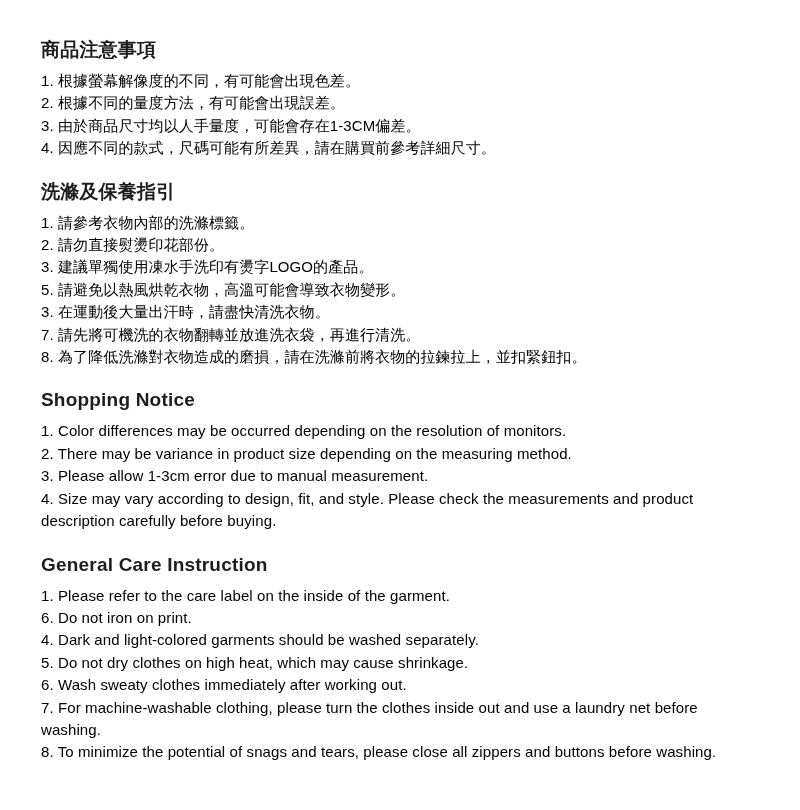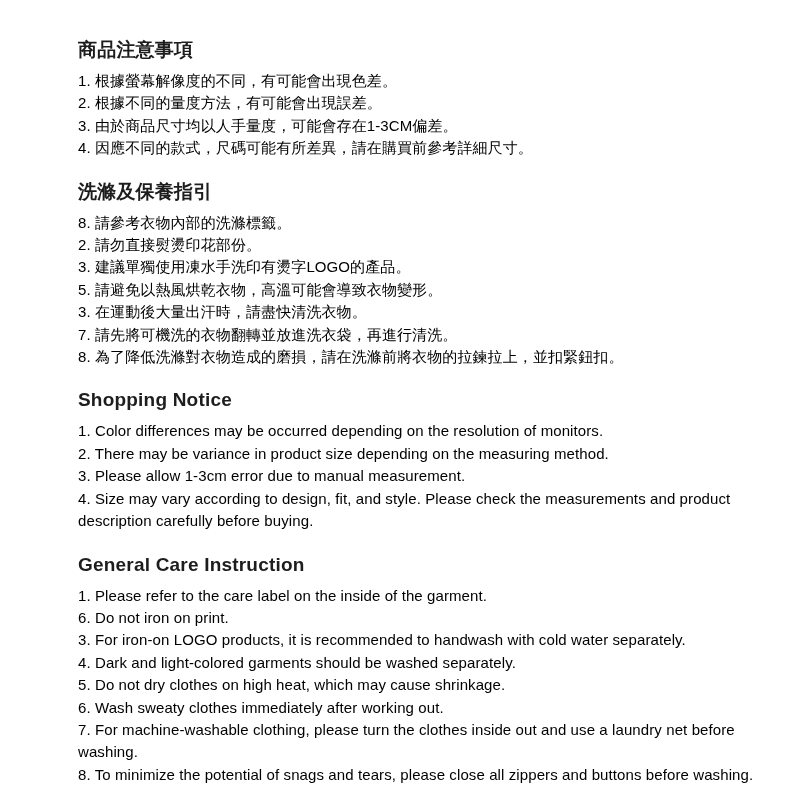--- a/index.html
+++ b/index.html
@@ -11,21 +11,21 @@
     width: 800px;
     height: 810px;
     font-family: "Liberation Sans", sans-serif;
     -webkit-font-smoothing: antialiased;
     overflow: hidden;
   }
   .page {
     box-sizing: border-box;
     width: 800px;
     height: 642px;
-    padding: 38px 38px 0 78px;
+    padding: 38px 38px 0 41px;
     background: #ffffff;
   }
   .section {
     margin: 0 0 20px 0;
     max-width: 702px;
   }
   .section + .section {
     margin-top: 8px;
   }
   .section-title {
@@ -52,42 +52,41 @@
   <div class="section">
     <h2 class="section-title">商品注意事項</h2>
     <p class="line">1. 根據螢幕解像度的不同，有可能會出現色差。</p>
     <p class="line">2. 根據不同的量度方法，有可能會出現誤差。</p>
     <p class="line">3. 由於商品尺寸均以人手量度，可能會存在1-3CM偏差。</p>
     <p class="line">4. 因應不同的款式，尺碼可能有所差異，請在購買前參考詳細尺寸。</p>
   </div>
 
   <div class="section">
     <h2 class="section-title">洗滌及保養指引</h2>
-    <p class="line">8. 請參考衣物內部的洗滌標籤。</p>
+    <p class="line">1. 請參考衣物內部的洗滌標籤。</p>
     <p class="line">2. 請勿直接熨燙印花部份。</p>
     <p class="line">3. 建議單獨使用凍水手洗印有燙字LOGO的產品。</p>
     <p class="line">5. 請避免以熱風烘乾衣物，高溫可能會導致衣物變形。</p>
     <p class="line">3. 在運動後大量出汗時，請盡快清洗衣物。</p>
     <p class="line">7. 請先將可機洗的衣物翻轉並放進洗衣袋，再進行清洗。</p>
     <p class="line">8. 為了降低洗滌對衣物造成的磨損，請在洗滌前將衣物的拉鍊拉上，並扣緊鈕扣。</p>
   </div>
 
   <div class="section">
     <h2 class="section-title">Shopping Notice</h2>
     <p class="line">1. Color differences may be occurred depending on the resolution of monitors.</p>
     <p class="line">2. There may be variance in product size depending on the measuring method.</p>
     <p class="line">3. Please allow 1-3cm error due to manual measurement.</p>
     <p class="line">4. Size may vary according to design, fit, and style. Please check the measurements and product description carefully before buying.</p>
   </div>
 
   <div class="section">
     <h2 class="section-title">General Care Instruction</h2>
     <p class="line">1. Please refer to the care label on the inside of the garment.</p>
     <p class="line">6. Do not iron on print.</p>
-    <p class="line">3. For iron-on LOGO products, it is recommended to handwash with cold water separately.</p>
     <p class="line">4. Dark and light-colored garments should be washed separately.</p>
     <p class="line">5. Do not dry clothes on high heat, which may cause shrinkage.</p>
     <p class="line">6. Wash sweaty clothes immediately after working out.</p>
     <p class="line">7. For machine-washable clothing, please turn the clothes inside out and use a laundry net before washing.</p>
     <p class="line">8. To minimize the potential of snags and tears, please close all zippers and buttons before washing.</p>
   </div>
 
 </div>
 
 </body></html>

